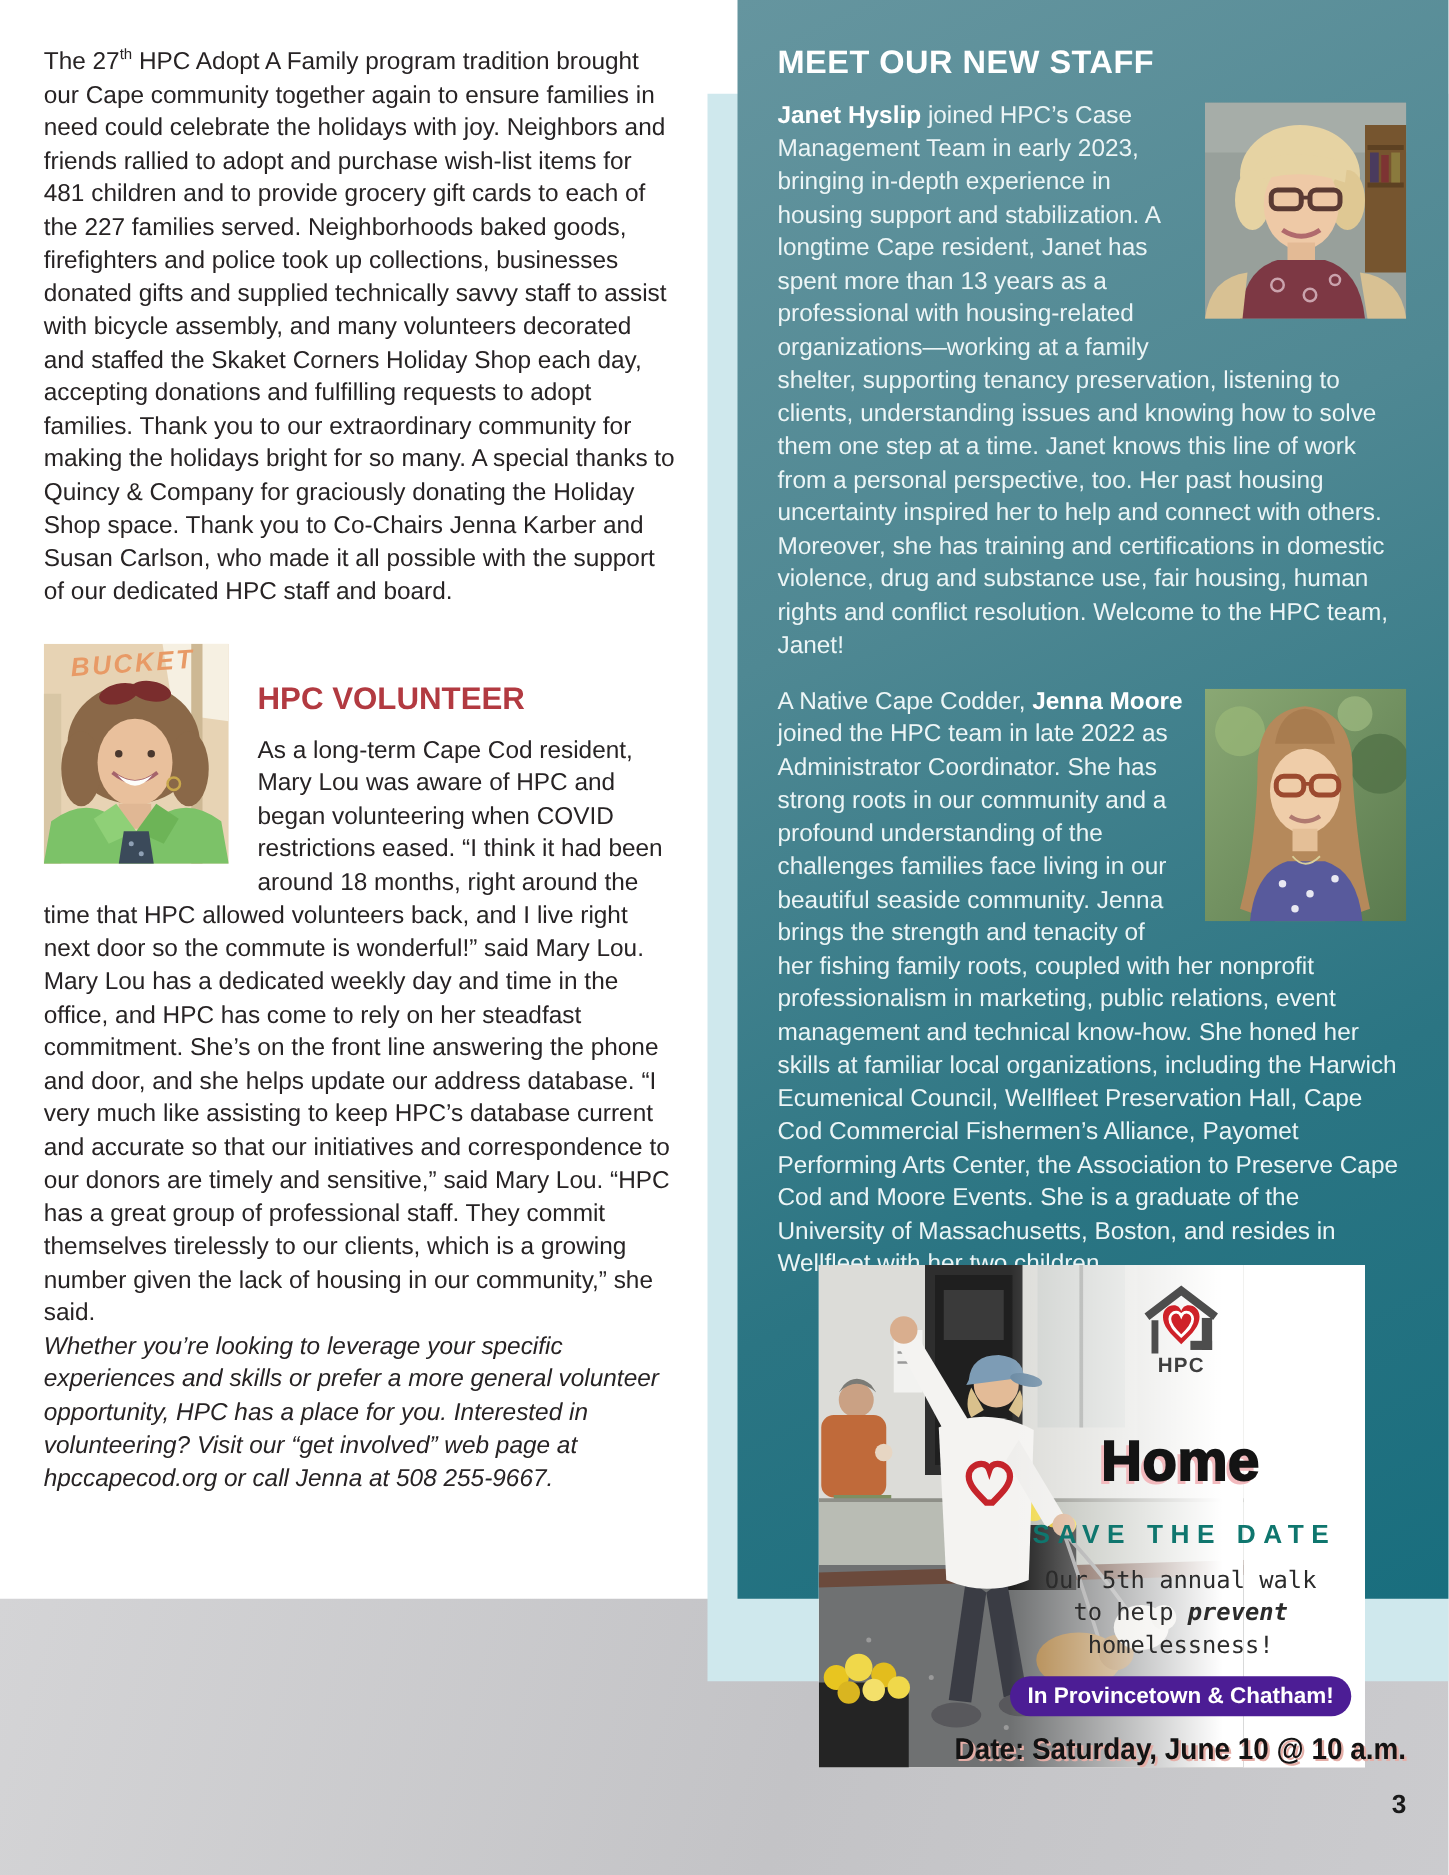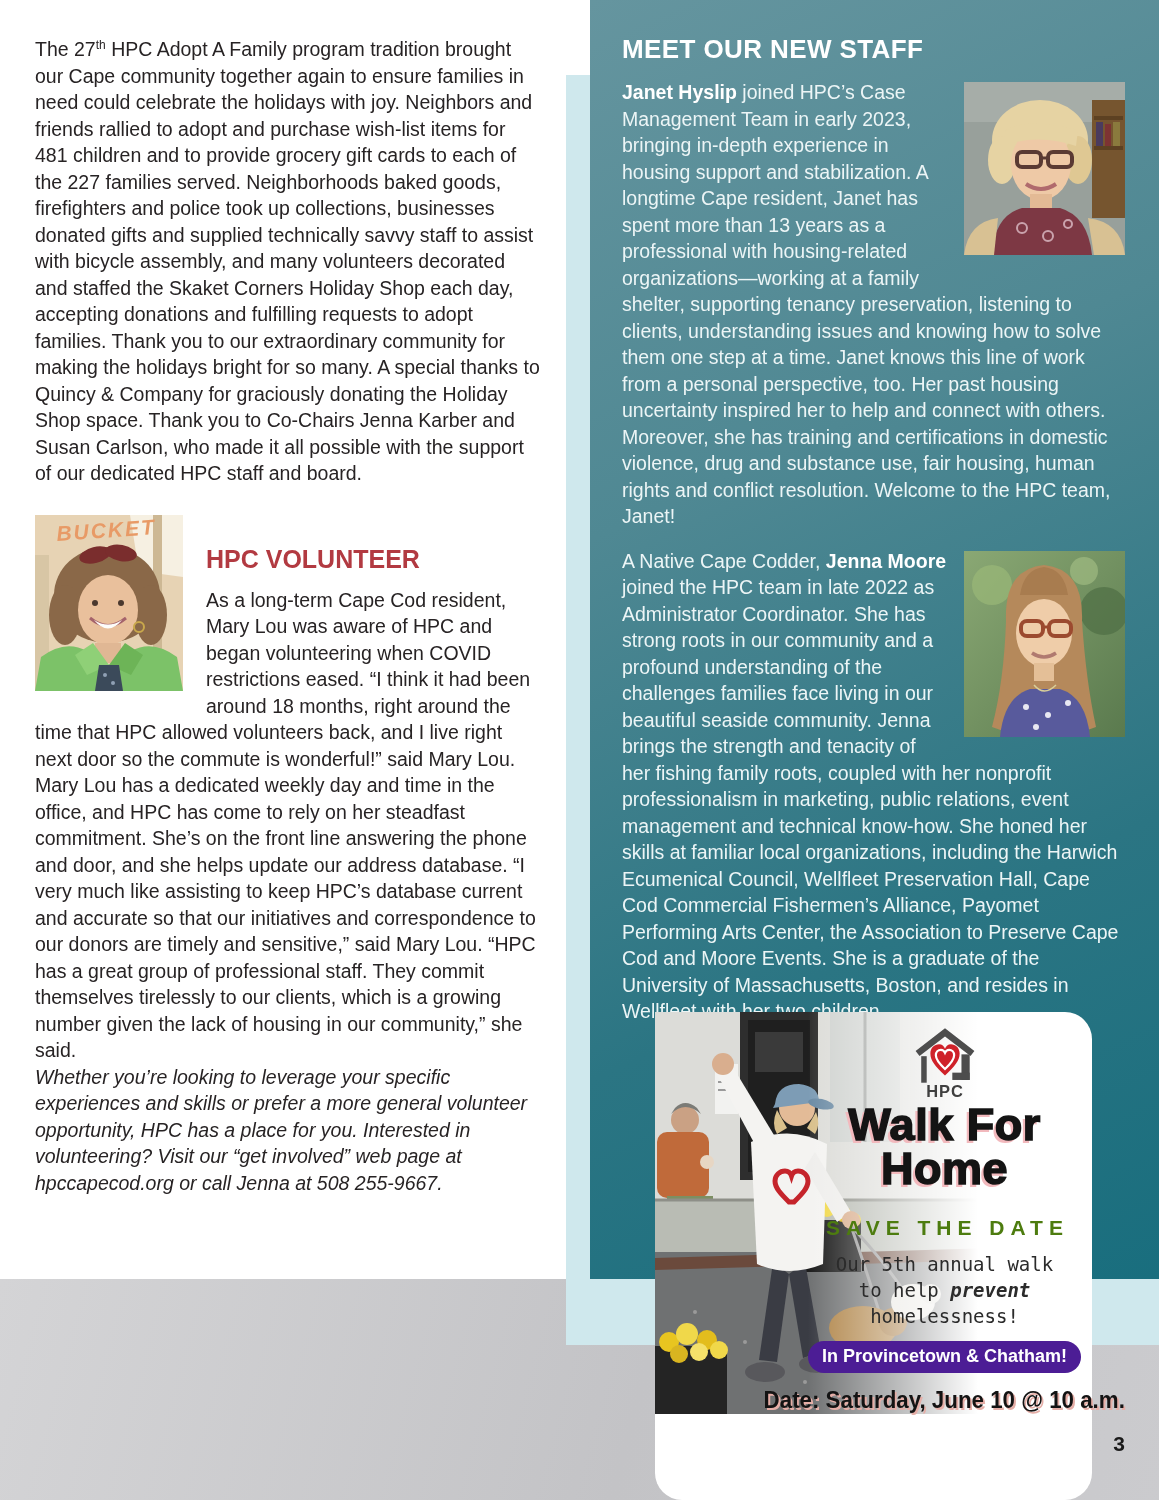--- a/index.html
+++ b/index.html
@@ -30,29 +30,29 @@
   .staff-block::after{content:"";display:block;clear:both;}
   .marylou::after{content:"";display:block;clear:both;}
 
   
   .ml-photo{float:left;width:148px;height:176px;margin:4px 23px 6px 0;}
   .janet-photo{float:right;width:161px;height:173px;margin:3px 0 10px 16px;}
   .jenna-photo{float:right;width:161px;height:186px;margin:3px 0 10px 16px;}
   .photo-frame svg{display:block;}
 
   
-  .flyer{position:absolute;left:655px;top:1012px;width:437px;height:488px;background:#ffffff;z-index:4;border-radius:27px;}
+  .flyer{position:absolute;left:655px;top:1012px;width:437px;height:402px;background:#ffffff;z-index:4;}
   .flyer-photo{position:absolute;left:0;top:0;width:340px;height:402px;}
   .flyer-content{position:absolute;left:148px;top:0;width:283px;height:402px;
                  display:flex;flex-direction:column;align-items:center;text-align:center;}
   .hpc-logo{margin-top:14px;}
   .walk-title{margin-top:2px;font-weight:bold;font-size:45px;line-height:44px;color:#141414;
               letter-spacing:.5px;-webkit-text-stroke:1.6px #141414;
               text-shadow:-3px 3px 0 #f2b9bd;}
-  .save-date{margin-top:25px;color:#4d7c0f;font-weight:bold;font-size:21px;letter-spacing:6px;padding-left:6px;}
+  .save-date{margin-top:25px;color:#0f766e;font-weight:bold;font-size:21px;letter-spacing:6px;padding-left:6px;}
   .mono-line{font-family:"DejaVu Sans Mono",monospace;font-size:19px;line-height:26px;color:#2b2b2b;}
   .mono-wrap{margin-top:11px;}
   .mono-em{font-weight:bold;font-style:italic;}
   .pill{margin-top:12px;background:#4c1d95;color:#ffffff;font-weight:bold;font-size:18px;
         padding:5px 14px 6px;border-radius:20px;white-space:nowrap;}
   .date-line{margin-top:13px;font-weight:bold;font-size:24px;color:#131313;white-space:nowrap;
              transform:scaleX(.93);text-shadow:2px 2px 0 #e5aea7;}
 
   .page-number{position:absolute;right:34px;top:1432px;font-size:21px;font-weight:600;color:#1a1a1a;z-index:5;}
 </style>
@@ -250,21 +250,21 @@
     <div class="flyer-content">
       <svg class="hpc-logo" width="68" height="82" viewBox="0 0 68 82">
         <polyline points="4,30 34,7 64,30" fill="none" stroke="#4d4d4d" stroke-width="7"></polyline>
         <line x1="11" y1="33" x2="11" y2="62" stroke="#4d4d4d" stroke-width="6"></line>
         <rect x="52" y="31" width="9" height="28" fill="#4d4d4d"></rect>
         <rect x="42" y="51" width="19" height="8" fill="#4d4d4d"></rect>
         <path d="M34 54 C 23.5 44, 18 38, 18 30 C 18 24, 22.5 20, 27.5 20 C 30.8 20, 33 22, 34 25 C 35 22, 37.2 20, 40.5 20 C 45.5 20, 50 24, 50 30 C 50 38, 44.5 44, 34 54 Z" fill="#cf2129"></path>
         <path d="M34 47 C 27.5 41, 24 37, 24 32 C 24 28.5, 26.5 26, 29.5 26 C 31.5 26, 33.2 27.3, 34 29.2 C 34.8 27.3, 36.5 26, 38.5 26 C 41.5 26, 44 28.5, 44 32 C 44 37, 40.5 41, 34 47 Z" fill="none" stroke="#ffffff" stroke-width="2.4"></path>
         <text x="34" y="78" text-anchor="middle" font-family="Liberation Sans,sans-serif" font-size="18" font-weight="bold" fill="#3f3f3f" letter-spacing="1">HPC</text>
       </svg>
-      <div class="walk-title"><span>Walk For</span><br><span>Home</span></div>
+      <div class="walk-title"><br><span>Home</span></div>
       <div class="save-date">SAVE THE DATE</div>
       <div class="mono-wrap">
         <div class="mono-line">Our 5th annual walk</div>
         <div class="mono-line"><span>to help </span><span class="mono-em">prevent</span></div>
         <div class="mono-line">homelessness!</div>
       </div>
       <div class="pill">In Provincetown &amp; Chatham!</div>
       <div class="date-line">Date: Saturday, June 10  @ 10 a.m.</div>
     </div>
   </div>

